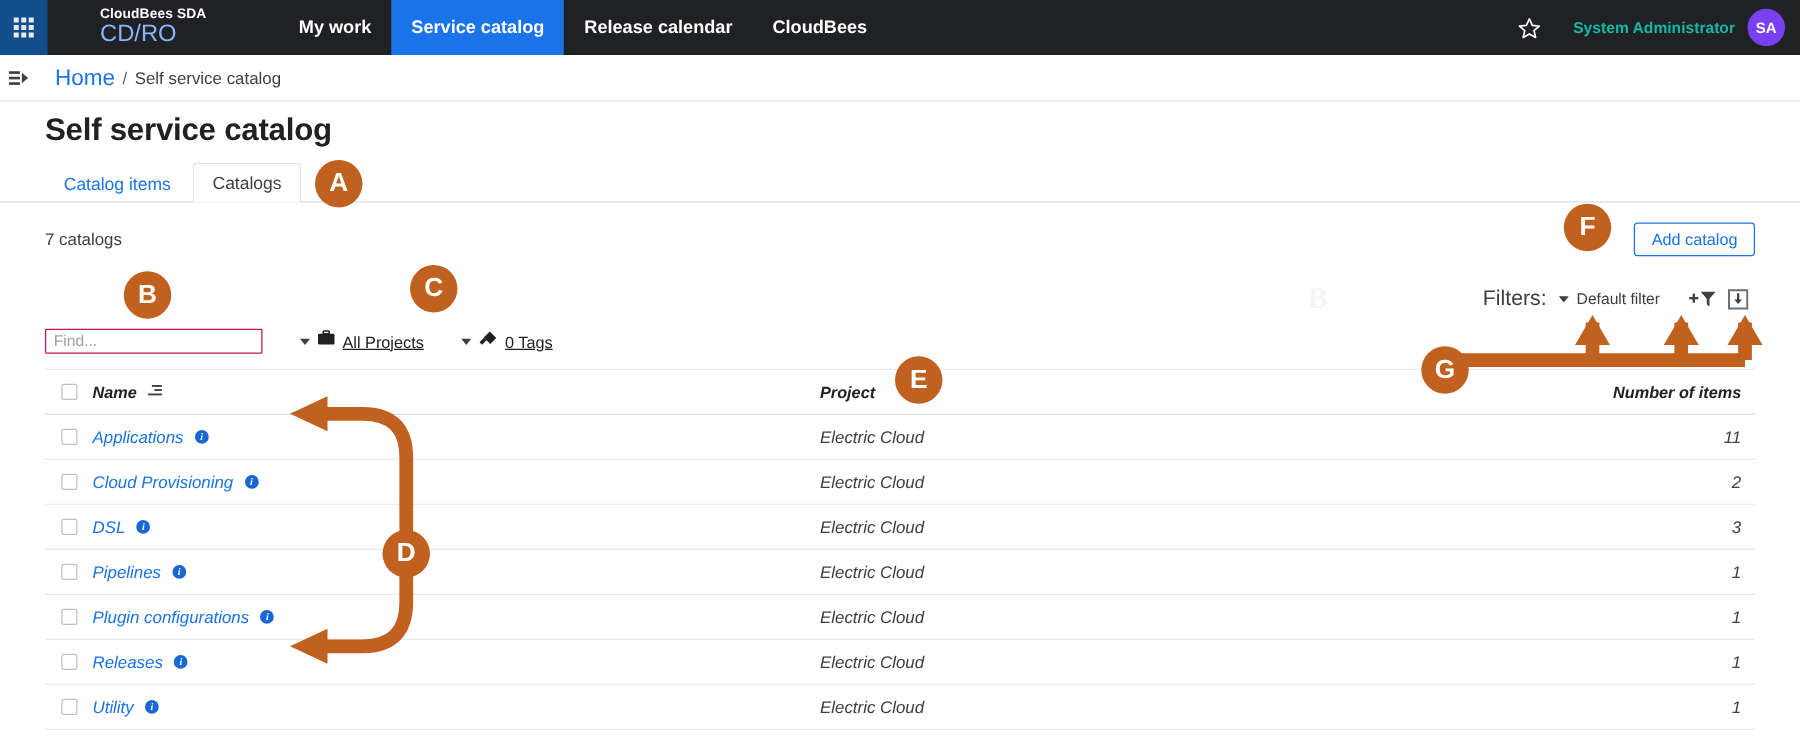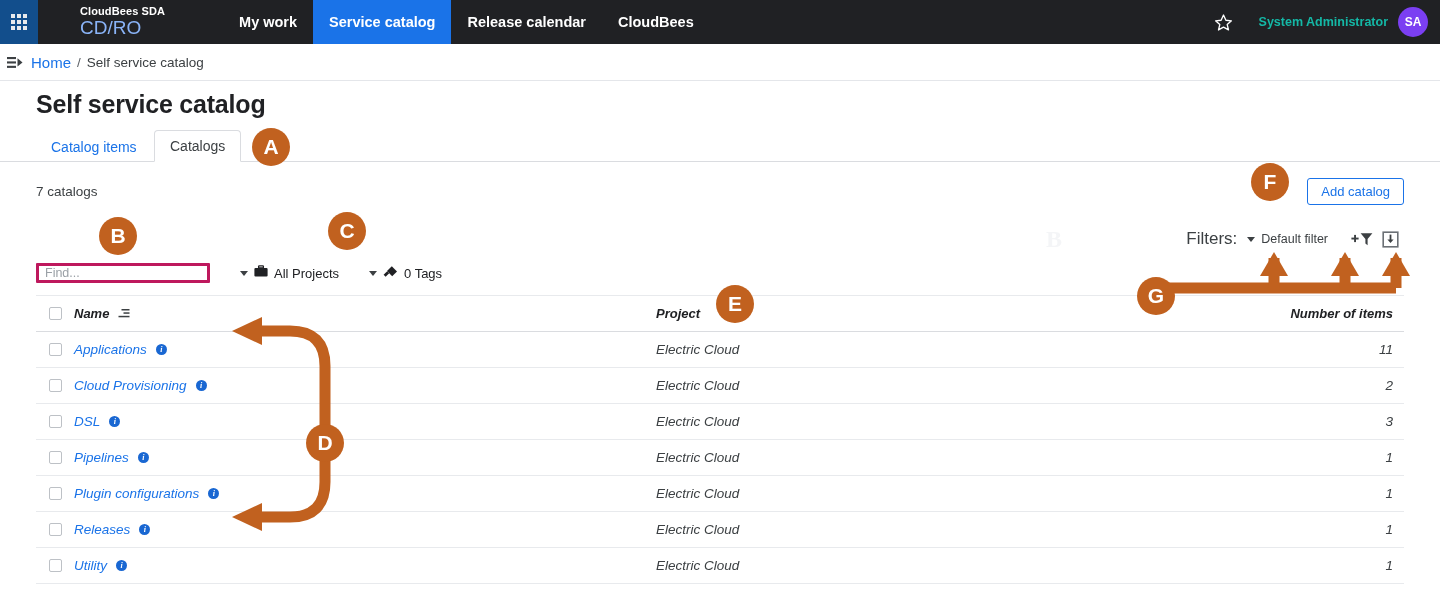--- a/index.html
+++ b/index.html
@@ -41,21 +41,21 @@
     color:#fff; font-size:12px; font-weight:bold;
     display:flex; align-items:center; justify-content:center; cursor:pointer;
   }
 
   
   .crumbbar {
     position:absolute; left:0; top:44px; width:1440px; height:37px;
     border-bottom:1px solid #e4e6ea; display:flex; align-items:center; background:#fff;
   }
   .crumb-toggle { margin-left:5px; width:22px; height:20px; display:flex; align-items:center; justify-content:center; cursor:pointer; }
-  .crumb-link { color:#1a73e8; font-size:15px; margin-left:4px; cursor:pointer; }
+  .crumb-link { color:#1a73e8; font-size:18px; margin-left:17px; cursor:pointer; }
   .crumb-sep { color:#5f6368; font-size:13.5px; margin:0 6px; }
   .crumb-cur { color:#3c4043; font-size:13.5px; }
 
   
   .page-title {
     position:absolute; left:36px; top:90px;
     font-size:25px; font-weight:bold; color:#202124; letter-spacing:-.2px;
   }
 
   
@@ -94,27 +94,27 @@
   }
   .filters-label { font-size:17px; color:#3c4043; margin-right:10px; }
   .caret-d { width:0;height:0;border-left:4.5px solid transparent;border-right:4.5px solid transparent;border-top:5px solid #3c4043; }
   .filter-name { font-size:12.5px; color:#3c4043; margin-left:6px; cursor:pointer; }
   .ficon { width:28px; height:20px; display:flex; align-items:center; justify-content:center; cursor:pointer; }
   .ficon.first { margin-left:20px; }
 
   
   .searchrow { position:absolute; left:36px; top:263px; height:20px; display:flex; align-items:center; }
   .find-input {
-    width:174px; height:20px; border:3px solid #be185d; background:#fff;
+    width:174px; height:20px; border:1px solid #be185d; background:#fff;
     font-size:12.5px; color:#3c4043; font-family:inherit; padding:0 6px;
     border-radius:1px; outline:none;
   }
   .find-input::placeholder { color:#9aa0a6; }
   .dd { display:flex; align-items:center; margin-left:30px; cursor:pointer; gap:6px; }
-  .dd .lbl { font-size:13px; color:#202124; }
+  .dd .lbl { font-size:13px; color:#202124;text-decoration:underline; }
 
   
   .searchrule { position:absolute; left:36px; top:295px; width:1368px; height:1px; background:#e8eaed; }
 
   
   .tbl { position:absolute; left:36px; top:296px; width:1368px;font-style:italic; }
   .tr { display:flex; align-items:center; height:36px; border-bottom:1px solid #e8eaed; }
   .tr.head { height:36px; border-bottom:1px solid #dadce0; }
   .c-chk { flex:0 0 38px; display:flex; align-items:center; justify-content:flex-start; padding-left:13px; }
   .chk { width:13px; height:13px; border:1px solid #bdc1c6; border-radius:2px; background:#fff; cursor:pointer; display:block; }

